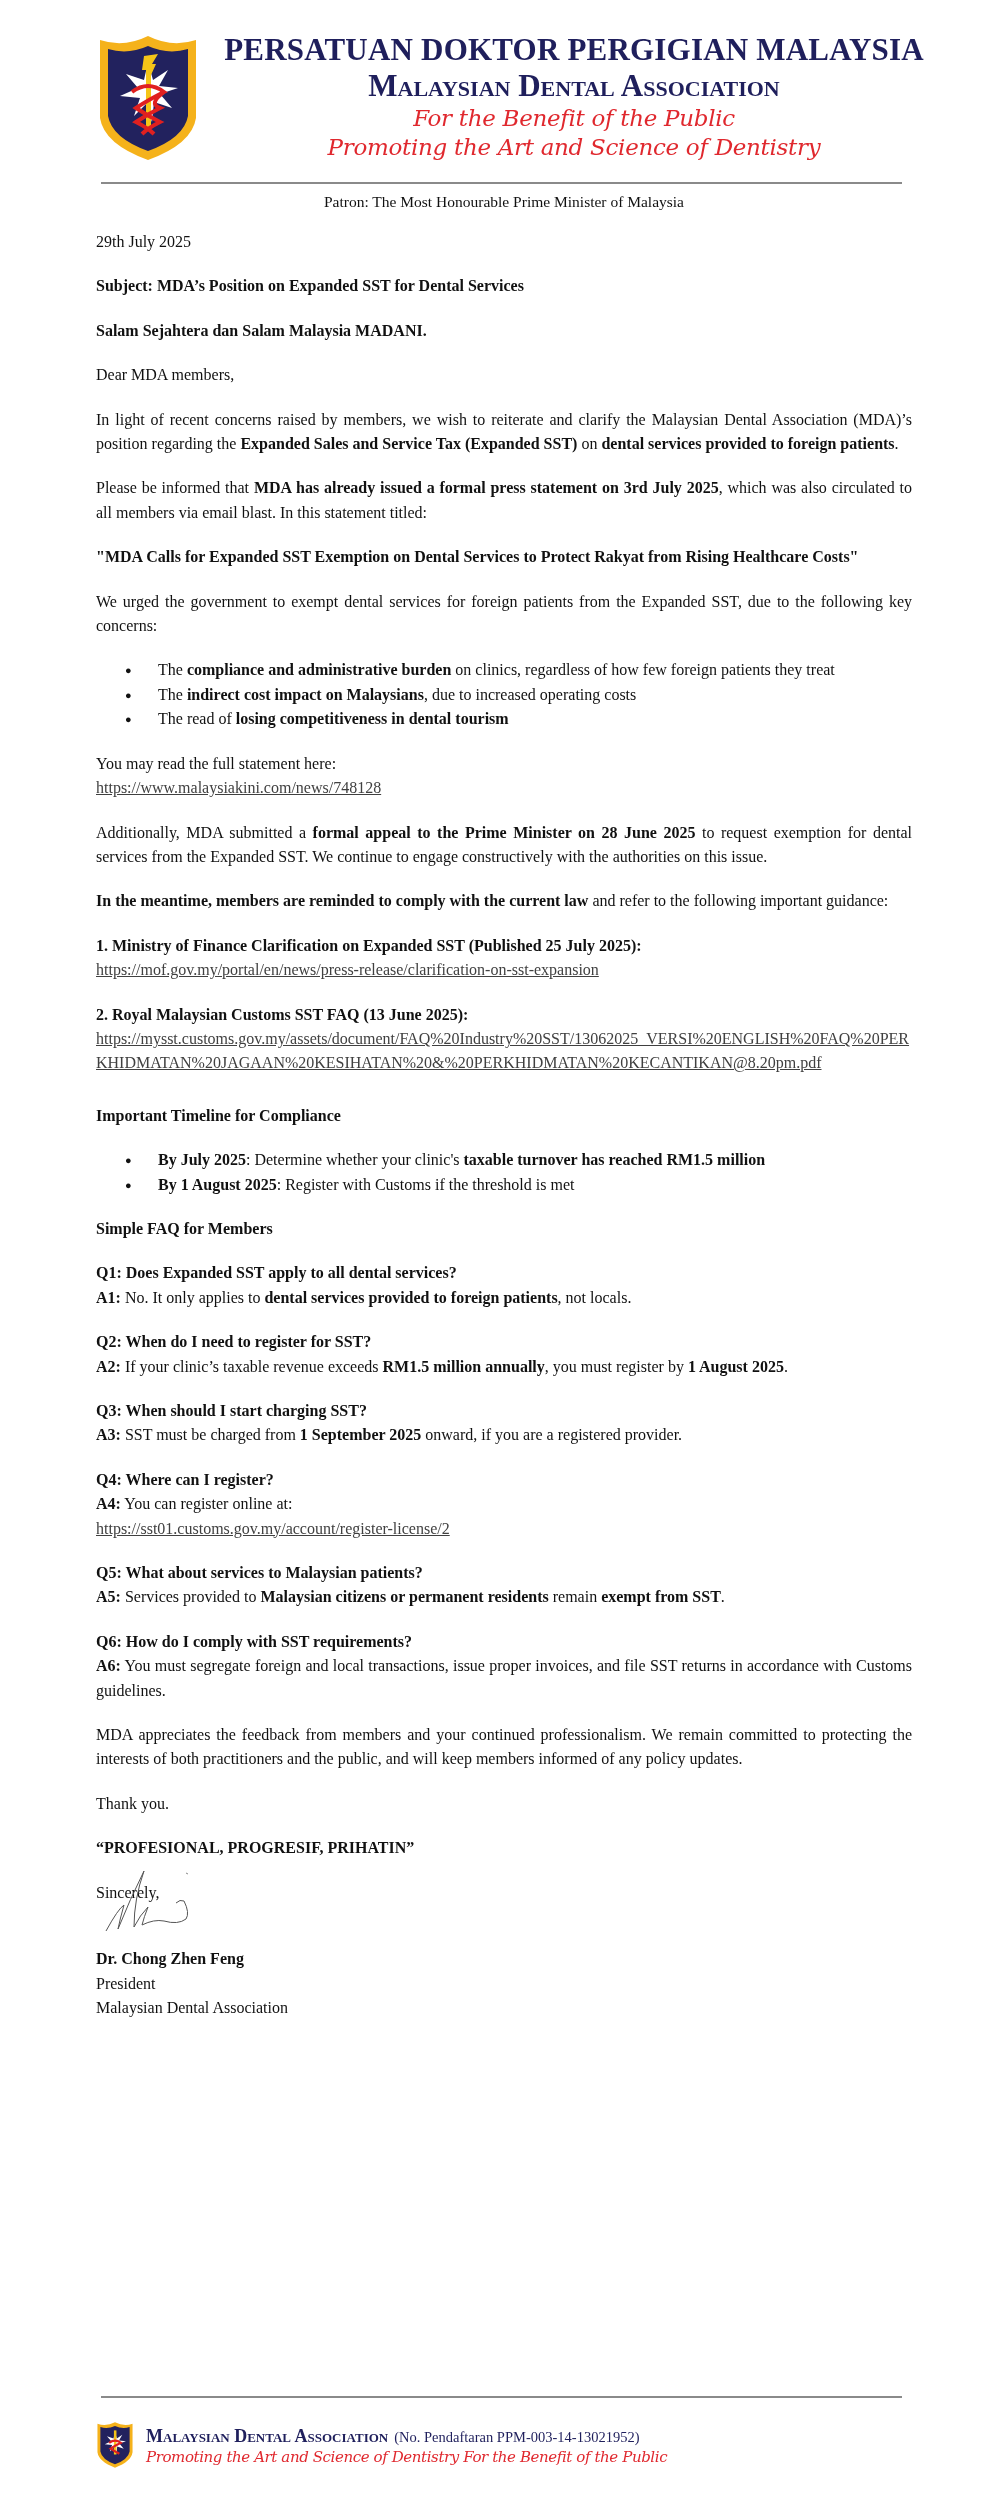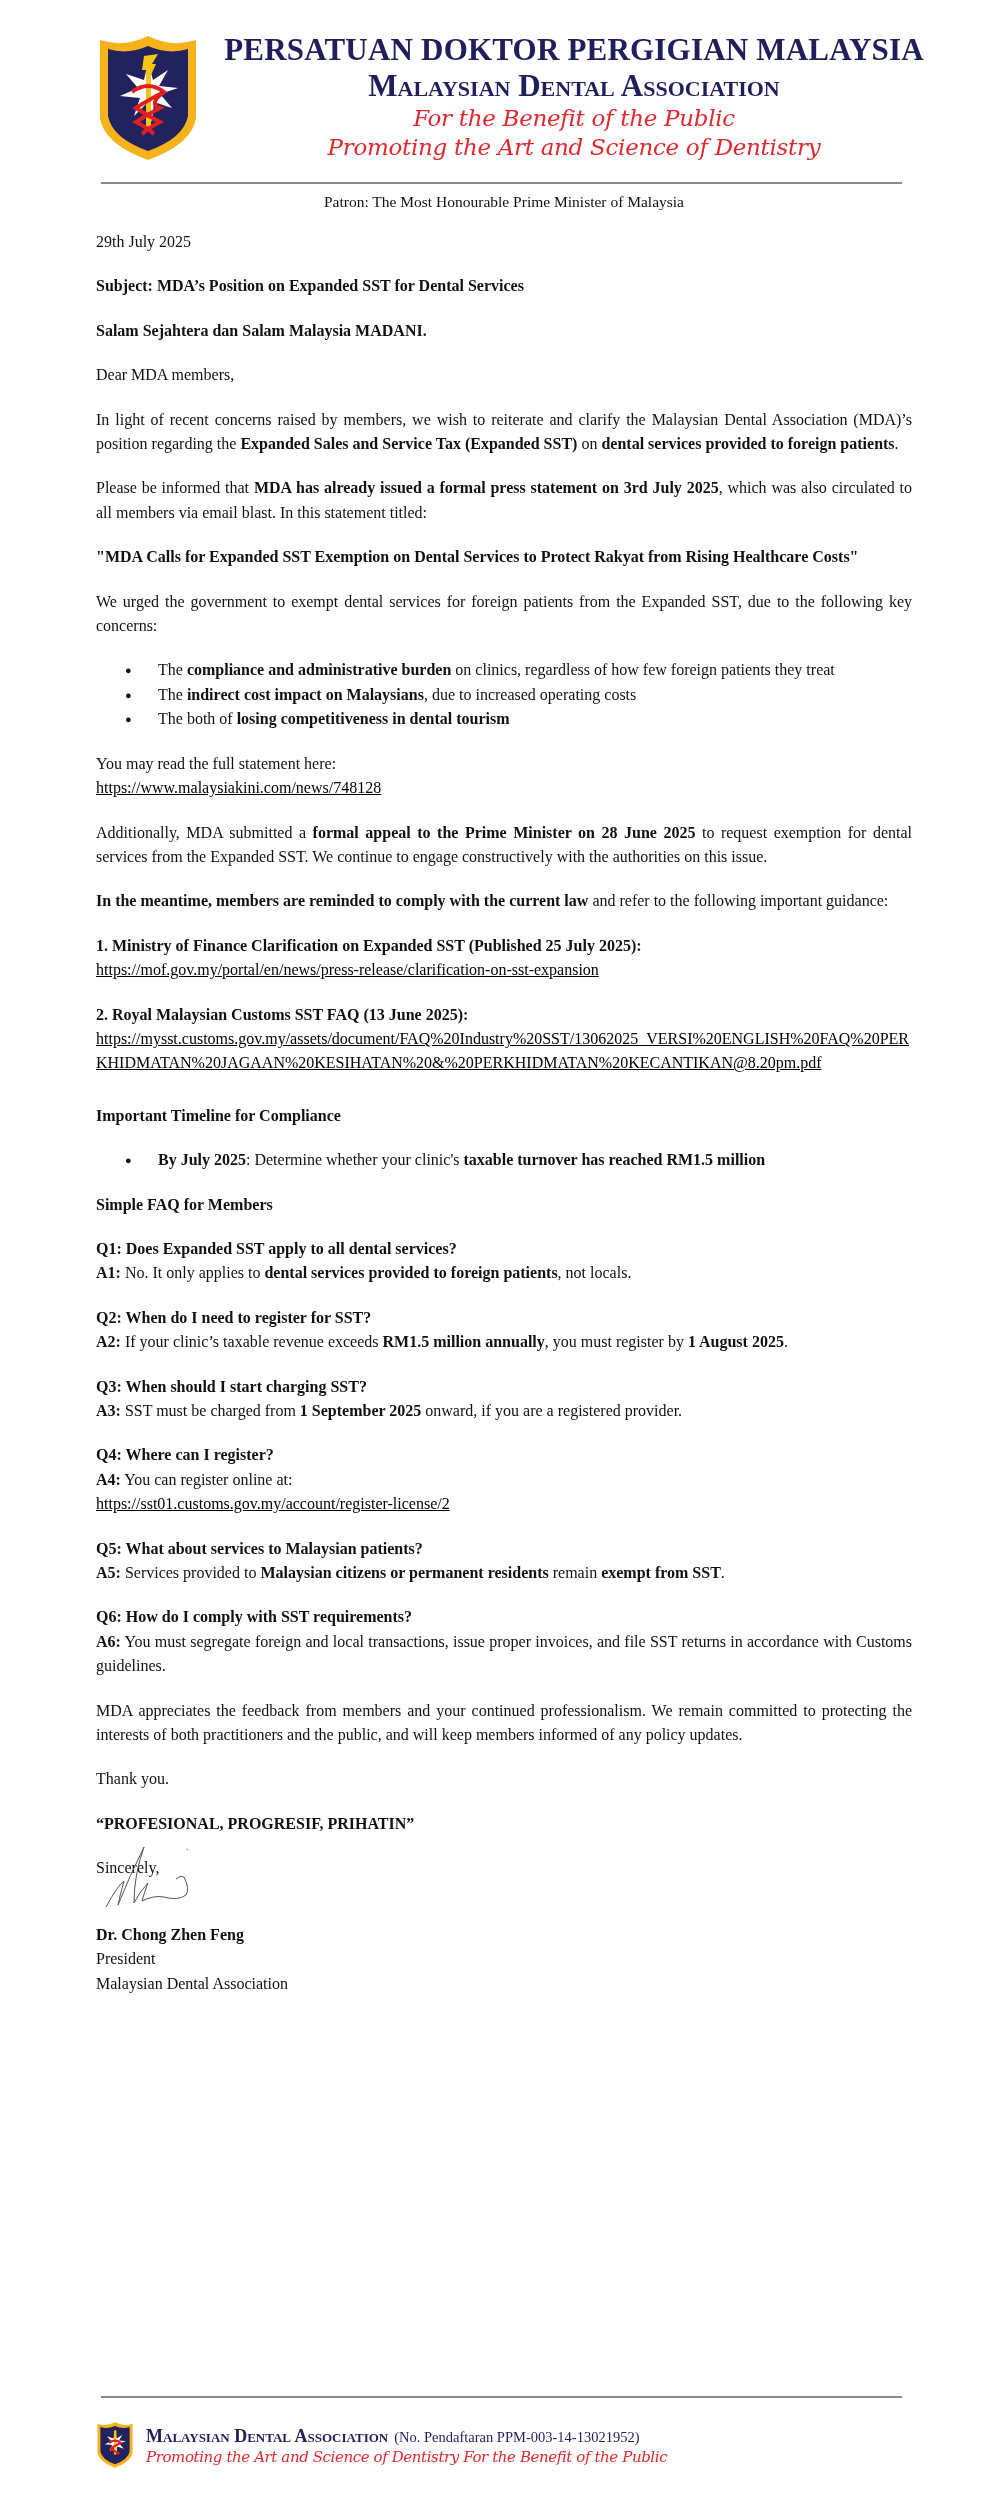--- a/index.html
+++ b/index.html
@@ -14,21 +14,21 @@
   .org-ms { font-weight: bold; color: #1f1f5c; font-size: 31px; line-height: 36px; letter-spacing: 0.2px; margin-top: 2px; }
   .org-en { font-weight: bold; color: #1f1f5c; font-size: 31px; line-height: 36px; font-variant: small-caps; }
   .motto { color: #e0282e; font-style: italic; font-size: 23px; line-height: 29px; font-family: "DejaVu Serif", serif; font-weight: normal; letter-spacing: -0.3px; }
   .hdr-rule { position: absolute; left: 101px; top: 182px; width: 801px; height: 2px; background: #8a8a8a; }
   .patron { position: absolute; left: 96px; top: 192px; width: 816px; text-align: center; font-size: 15.5px; line-height: 20px; }
 
   
   .content { position: absolute; left: 96px; top: 230px; width: 816px; font-size: 16px; line-height: 24.4px; }
   .content p { margin: 0 0 20px 0; text-align: justify; }
   .content p.nj { text-align: left; }
-  .content a { color: #000000; text-decoration: underline; }
+  .content a { color: #404040; text-decoration: underline; }
   .content b { font-weight: bold; }
   ul.bul { margin: 0 0 20px 0; padding: 0 0 0 62px; list-style: none; }
   ul.bul li { position: relative; text-align: justify; }
   ul.bul li::before { content: "\25CF"; position: absolute; left: -33px; top: 0; font-size: 11px; }
   .gap-lg { margin-bottom: 28px !important; }
   .sig-wrap { position: relative; height: 40px; }
   .signature { position: absolute; left: 8px; top: -38px; width: 90px; height: 70px; }
 
   
   .ftr-rule { position: absolute; left: 101px; top: 2396px; width: 801px; height: 2px; background: #8a8a8a; }
@@ -74,21 +74,21 @@
 
     <p><span>Please be informed that </span><b>MDA has already issued a formal press statement on 3rd July 2025</b><span>, which was also circulated to all members via email blast. In this statement titled:</span></p>
 
     <p><b>"MDA Calls for Expanded SST Exemption on Dental Services to Protect Rakyat from Rising Healthcare Costs"</b></p>
 
     <p>We urged the government to exempt dental services for foreign patients from the Expanded SST, due to the following key concerns:</p>
 
     <ul class="bul">
       <li><span>The </span><b>compliance and administrative burden</b><span> on clinics, regardless of how few foreign patients they treat</span></li>
       <li><span>The </span><b>indirect cost impact on Malaysians</b><span>, due to increased operating costs</span></li>
-      <li><span>The both of </span><b>losing competitiveness in dental tourism</b><span></span></li>
+      <li><span>The read of </span><b>losing competitiveness in dental tourism</b><span></span></li>
     </ul>
 
     <p class="nj">
       <span>You may read the full statement here:</span><br>
       <a href="#">https://www.malaysiakini.com/news/748128</a>
     </p>
 
     <p><span>Additionally, MDA submitted a </span><b>formal appeal to the Prime Minister on 28 June 2025</b><span> to request exemption for dental services from the Expanded SST. We continue to engage constructively with the authorities on this issue.</span></p>
 
     <p><b>In the meantime, members are reminded to comply with the current law</b><span> and refer to the following important guidance:</span></p>
@@ -100,20 +100,21 @@
 
     <p class="nj gap-lg" style="word-break: break-all;">
       <b style="word-break: normal;">2. Royal Malaysian Customs SST FAQ (13 June 2025):</b><br>
       <a href="#">https://mysst.customs.gov.my/assets/document/FAQ%20Industry%20SST/13062025_VERSI%20ENGLISH%20FAQ%20PERKHIDMATAN%20JAGAAN%20KESIHATAN%20&amp;%20PERKHIDMATAN%20KECANTIKAN@8.20pm.pdf</a>
     </p>
 
     <p class="nj"><b>Important Timeline for Compliance</b></p>
 
     <ul class="bul">
       <li><b>By July 2025</b><span>: Determine whether your clinic's </span><b>taxable turnover has reached RM1.5 million</b></li>
+      <li><b>By 1 August 2025</b><span>: Register with Customs if the threshold is met</span></li>
     </ul>
 
     <p class="nj"><b>Simple FAQ for Members</b></p>
 
     <p class="nj">
       <b>Q1: Does Expanded SST apply to all dental services?</b><br>
       <b>A1:</b><span> No. It only applies to </span><b>dental services provided to foreign patients</b><span>, not locals.</span>
     </p>
 
     <p class="nj">

